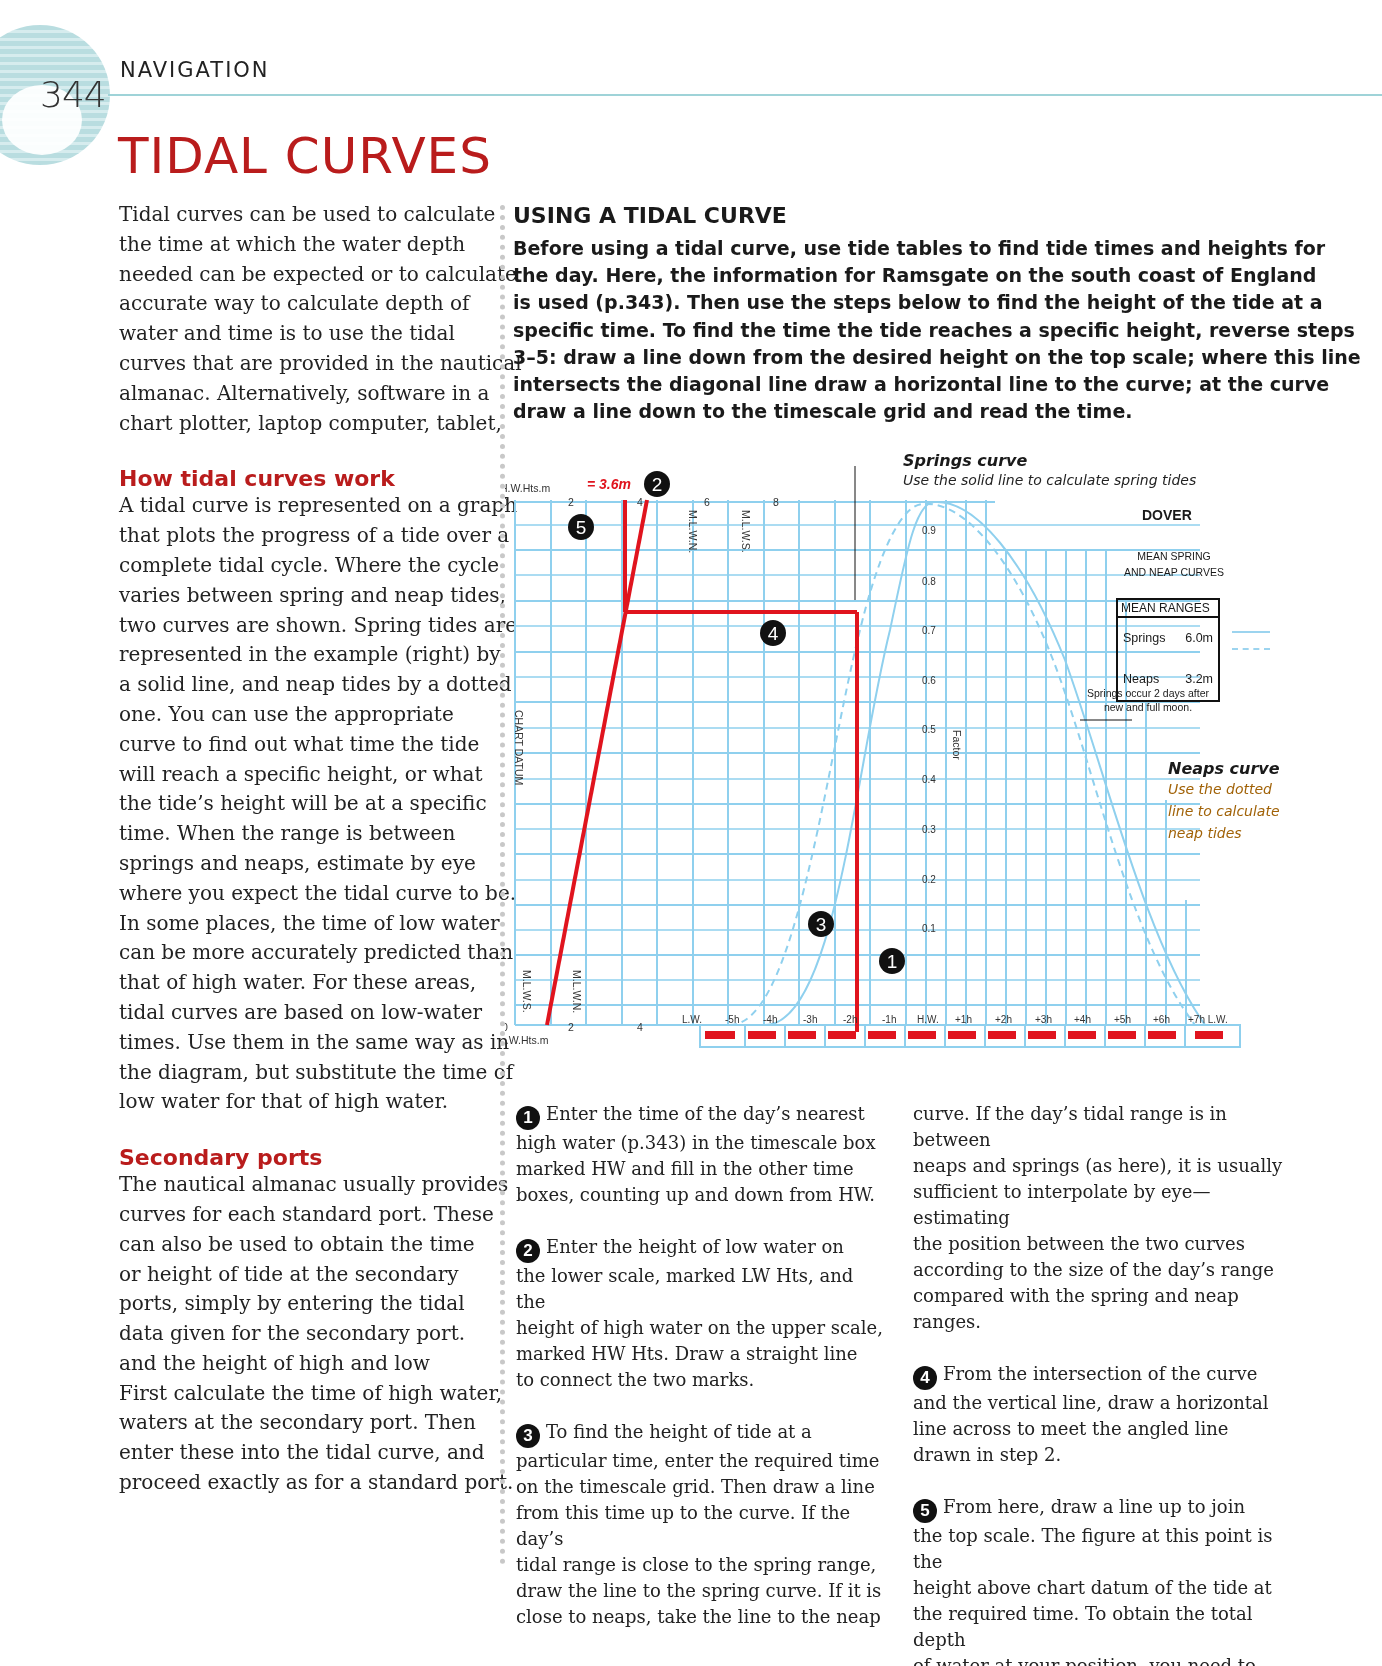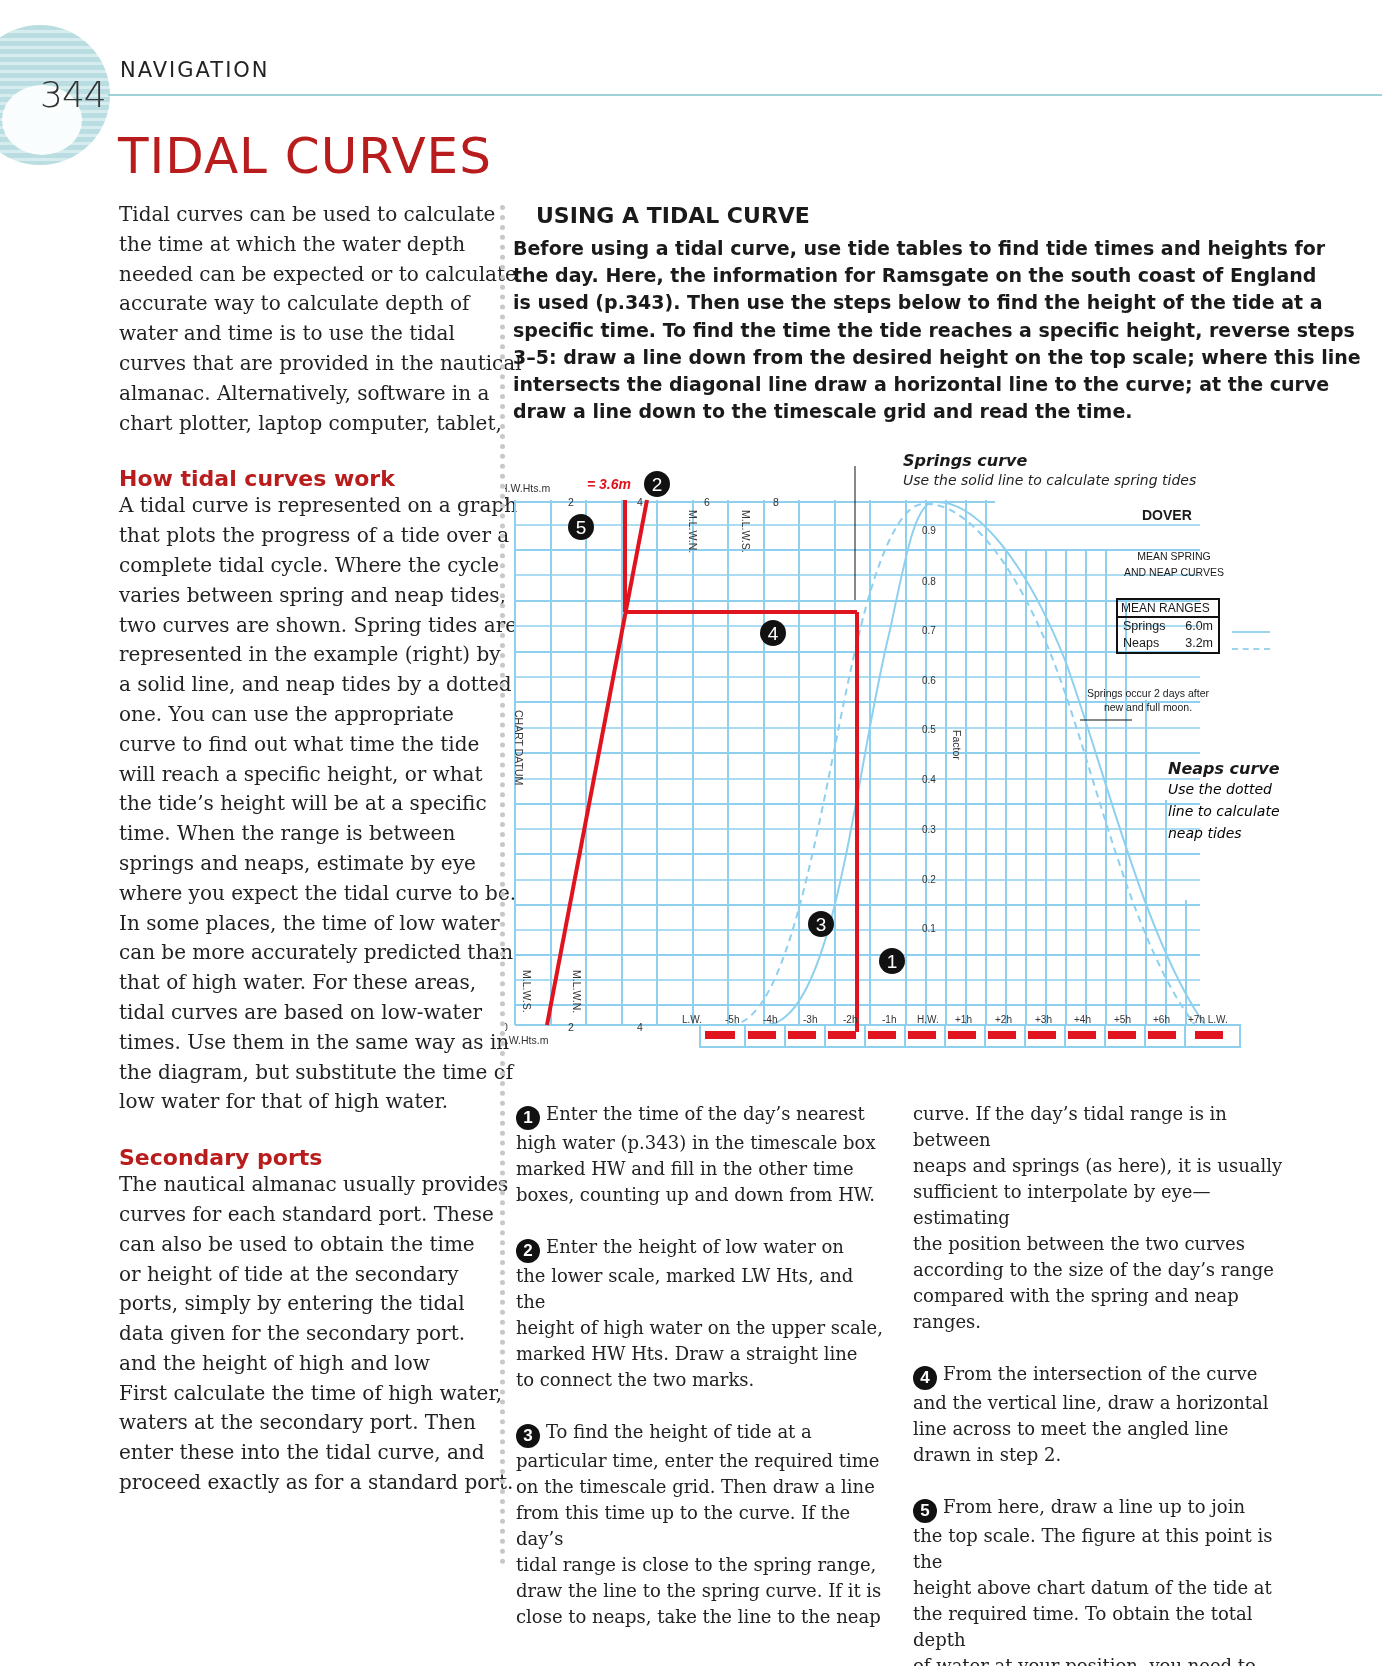--- a/index.html
+++ b/index.html
@@ -18,41 +18,41 @@
   .body-serif { font-family:"DejaVu Serif", serif; font-size:20px; line-height:29.8px; color:#222; }
   #left-col { position:absolute; left:119px; top:200px; width:370px; }
   #left-col p { margin:0; }
   #left-col h3 { margin:0; font:700 22px "DejaVu Sans", sans-serif; color:#b91c1c; }
   .line { white-space:nowrap; display:block; }
 
   
   #divider { position:absolute; left:500px; top:205px; width:0; height:1360px; border-left:5px dotted #c8c8c8; }
 
   
-  #intro-heading { position:absolute; left:536px; top:203px; font:700 22px "DejaVu Sans", sans-serif; color:#1a1a1a; }
+  #intro-heading { position:absolute; left:513px; top:203px; font:700 22px "DejaVu Sans", sans-serif; color:#1a1a1a; }
   #intro-body { position:absolute; left:513px; top:235px; width:770px; font:700 19px "DejaVu Sans", sans-serif; line-height:27.2px; color:#1a1a1a; }
   #intro-body .line { white-space:nowrap; }
 
   
   #chart-wrap { position:absolute; left:505px; top:440px; width:800px; height:620px; }
   #chart-wrap svg { position:absolute; left:0; top:0; }
   .svg-text { font-family:"Liberation Sans", sans-serif; }
 
   
   #springs-ann { position:absolute; left:903px; top:451px; }
   #springs-ann .t { font:italic 700 16px "DejaVu Sans", sans-serif; color:#1a1a1a; }
   #springs-ann .s { font:italic 14px "DejaVu Sans", sans-serif; color:#222; margin-top:2px; }
   #neaps-ann { position:absolute; left:1168px; top:742px;margin-top:17px; }
   #neaps-ann .t { font:italic 700 16px "DejaVu Sans", sans-serif; color:#1a1a1a; }
-  #neaps-ann .s { font:italic 14px "DejaVu Sans", sans-serif; color:#000000; line-height:22px; }
+  #neaps-ann .s { font:italic 14px "DejaVu Sans", sans-serif; color:#a16207; line-height:22px; }
   #dover-title { position:absolute; left:1142px; top:507px; font:700 14px "Liberation Sans", sans-serif; }
   #mean-curves { position:absolute; left:1104px; top:548px; width:140px; text-align:center; font:10.5px "Liberation Sans", sans-serif; line-height:16px; }
   #ranges-box { position:absolute; left:1116px; top:598px; width:100px; border:2px solid #111; font:12.5px "Liberation Sans", sans-serif; }
   #ranges-box .hdr { border-bottom:2px solid #111; padding:1px 3px; font-size:12px; }
-  #ranges-box .row { padding:0 5px; line-height:17px; display:flex; justify-content:space-between; }
+  #ranges-box .row { padding:12px 5px; line-height:17px; display:flex; justify-content:space-between; }
   #legend-solid { position:absolute; left:1232px; top:631px; width:38px; height:0; border-top:2px solid #9cd4ef; }
   #legend-dash { position:absolute; left:1232px; top:648px; width:38px; height:0; border-top:2px dashed #9cd4ef; }
   #springs-note { position:absolute; left:1068px; top:686px; width:160px; text-align:center; font:10.5px "Liberation Sans", sans-serif; line-height:14px; }
 
   
   .steps-col { position:absolute; font-family:"DejaVu Serif", serif; font-size:18px; line-height:26px; color:#222; }
   .steps-col p { margin:0 0 26px 0; }
   .bullet { display:inline-block; width:24px; height:24px; border-radius:50%; background:#111; color:#fff;
     font:700 17px "Liberation Sans", sans-serif; text-align:center; line-height:24px; margin-right:6px; vertical-align:-3px; }
   #steps-a { left:516px; top:1101px; width:370px; }

